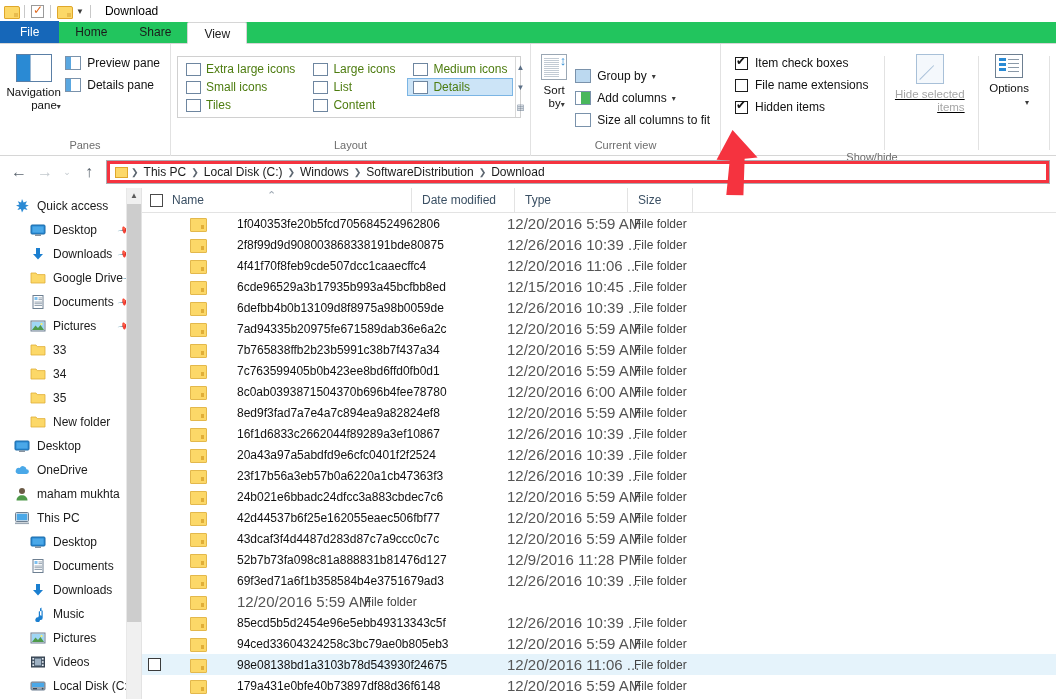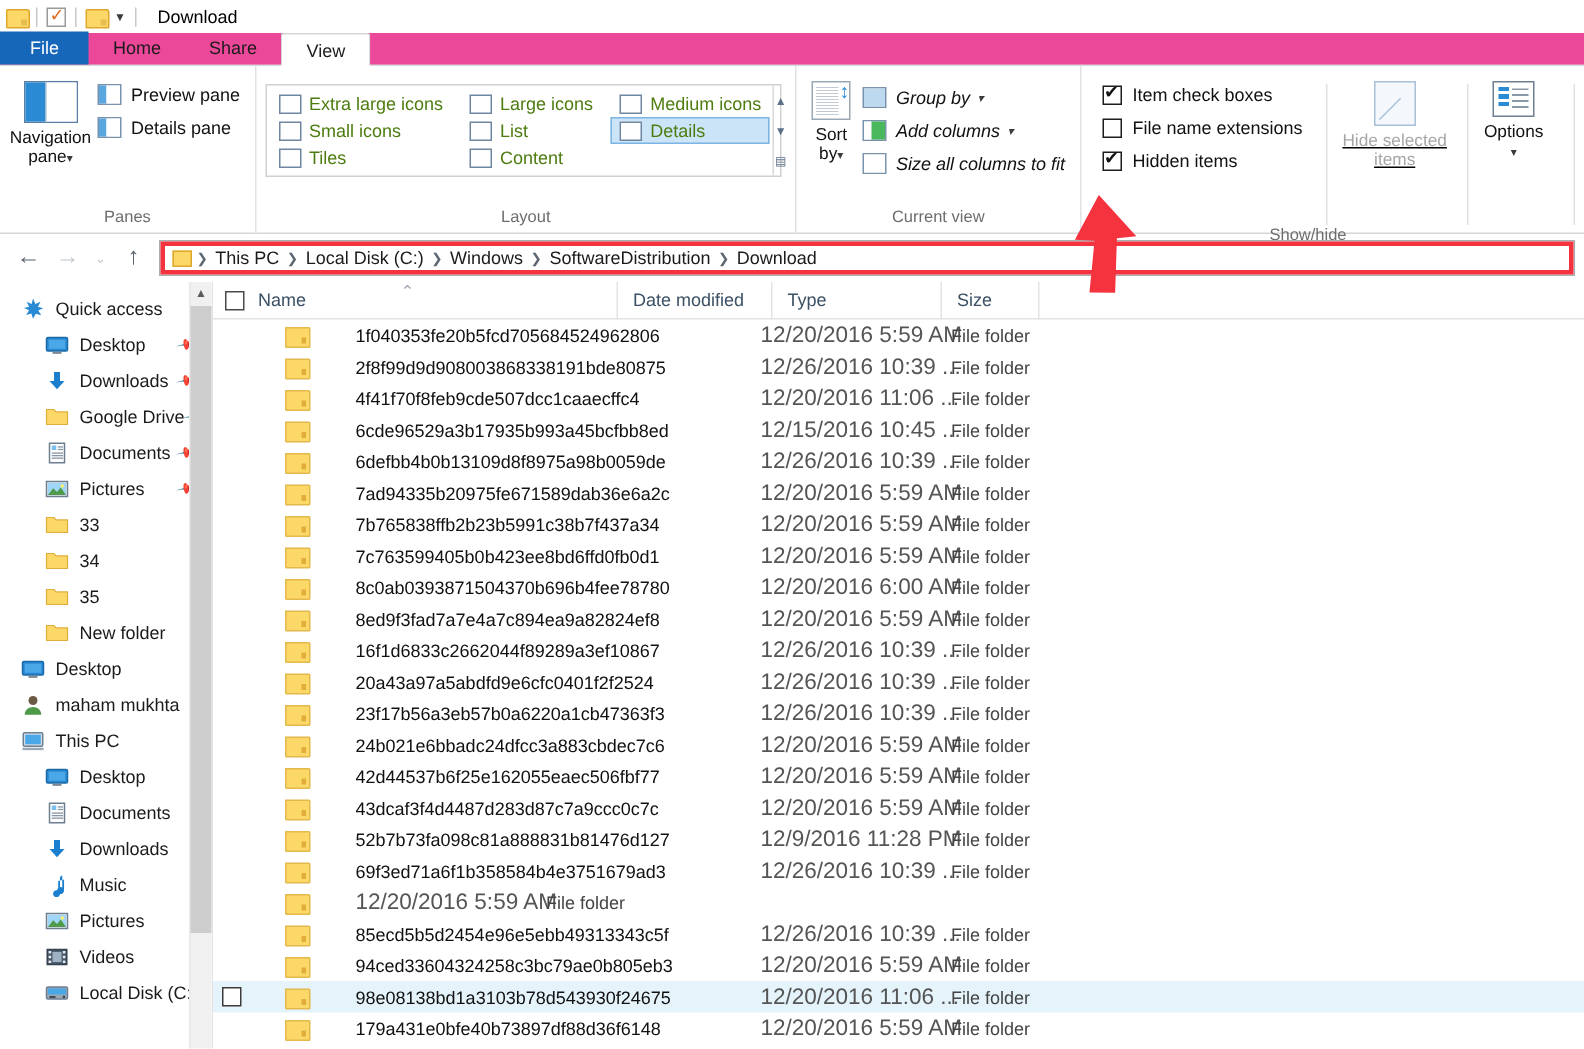--- a/index.html
+++ b/index.html
@@ -18,36 +18,36 @@
   .ico-folder-sm { width:14px; height:12px; position:relative; display:inline-block; }
   .ico-folder-sm::before{ content:""; position:absolute; left:0; top:1px; width:14px; height:11px;
      background:#fcd868; border:1px solid #dfa72b; border-radius:1px 2px 1px 1px; }
   .ico-folder-sm::after{ content:""; position:absolute; right:0; bottom:0; width:4px; height:4px;
      background:#e8bc4e; }
   .ico-props { width:13px; height:13px; border:1px solid #9a9a9a; background:#fff; position:relative;}
   .ico-props::after{ content:"✓"; position:absolute; left:1px; top:-3px; font-size:12px; color:#e06a20;}
   .tb-caret { margin-left:5px; font-size:8px; color:#3b3b3b; }
 
   
-  .tabs { height:22px; display:flex; align-items:flex-end; border-bottom:1px solid #d6d6d6; background:#ec4899;}
+  .tabs { height:22px; display:flex; align-items:flex-end; border-bottom:1px solid #d6d6d6; background:#22c55e;}
   .tab { height:22px; line-height:22px; padding:0 16px; font-size:12px; color:#1b1b1b; cursor:default;}
   .tab.file { background:#1667b9; color:#fff; padding:0 20px; }
   .tab.active { background:#fff; border:1px solid #d6d6d6; border-bottom:1px solid #fff;
      margin-bottom:-1px; border-radius:2px 2px 0 0; position:relative; z-index:3;}
 
   
   .ribbon { height:112px; background:#fff; border-bottom:1px solid #d6d6d6;
      display:flex; position:relative; }
   .rgroup { height:112px; display:flex; flex-direction:column; position:relative; padding-top:6px;}
   .rgroup + .rgroup { border-left:1px solid #e2e2e2; }
   .rgroup-body { flex:1; display:flex; align-items:flex-start; padding:0 6px; }
   .rgroup-label { text-align:center; font-size:11px; color:#6d6d6d; height:18px; line-height:14px;}
 
   .bigbtn { width:74px; display:flex; flex-direction:column; align-items:center; padding-top:4px; cursor:default;}
-  .bigbtn .lbl { font-size:11.5px; color:#111; text-align:center; line-height:13px; margin-top:4px;}
+  .bigbtn .lbl { font-size:11.5px; color:#111; text-align:right; line-height:13px; margin-top:4px;}
   .bigbtn.disabled .lbl { color:#a6a6a6; }
   .caret-d { font-size:8px; color:#3b3b3b; }
 
   .navpane-icon { width:36px; height:28px; border:1px solid #5a7fa6; background:#fff; display:flex;}
   .navpane-icon .l { width:13px; background:#2a8ad4; }
   .navpane-icon .r { flex:1; background:#fff; border-left:1px solid #9ab8d4;}
 
   .smallrow { display:flex; align-items:center; height:22px; padding:0 4px; cursor:default; }
   .smallrow .lbl { font-size:12px; color:#111; margin-left:6px; white-space:nowrap;}
   .mini { width:16px; height:14px; border:1px solid #7a92ab; background:#fff; display:flex; flex:0 0 16px;}
@@ -254,21 +254,21 @@
 
   <div class="rgroup" style="width:190px;">
     <div class="rgroup-body">
       <div class="bigbtn" style="width:44px;">
         <div class="sortbtn-ico"></div>
         <div class="lbl">
           <span>Sort</span><br>
           <span>by</span><span class="caret-d">▾</span>
         </div>
       </div>
-      <div style="margin-top:4px;font-style:italic;">
+      <div style="margin-top:15px;">
         <div class="smallrow">
           <span class="mini">
               <span class="b" style="background:#bcd9f0;"></span>
             </span>
           <span class="lbl">Group by</span>
           <span class="caret-d" style="margin-left:5px;">▾</span>
         </div>
         <div class="smallrow">
           <span class="mini">
               <span class="a" style="background:#fff;"></span>
@@ -459,20 +459,28 @@
               <rect x="1" y="3" width="14" height="9" rx="1" fill="#2a8ad4" stroke="#1b6aa8"></rect>
               <rect x="2.5" y="4.5" width="11" height="6" fill="#4aa8e8"></rect>
               <rect x="5" y="12.5" width="6" height="1.4" fill="#7d8894"></rect>
             </svg>
           </span>
           <span>Desktop</span>
         </div>
         <div class="sb-item">
           <span class="sb-ico">
             <svg viewBox="0 0 16 16" style="width:16px;height:16px;display:block;">
+              <path d="M4 12h8.5a2.4 2.4 0 000-4.8 3.6 3.6 0 00-6.7-1.3A2.9 2.9 0 004 12z" fill="#4aa8e8"></path>
+            </svg>
+          </span>
+          <span>OneDrive</span>
+        </div>
+        <div class="sb-item">
+          <span class="sb-ico">
+            <svg viewBox="0 0 16 16" style="width:16px;height:16px;display:block;">
               <circle cx="8" cy="5" r="3" fill="#6b5a46"></circle>
               <path d="M2.5 14.5c0-3.2 2.5-5.2 5.5-5.2s5.5 2 5.5 5.2z" fill="#4f9a4a"></path>
             </svg>
           </span>
           <span>maham mukhta</span>
         </div>
         <div class="sb-item">
           <span class="sb-ico">
             <svg viewBox="0 0 16 16" style="width:16px;height:16px;display:block;">
               <rect x="1.5" y="2.5" width="13" height="9" rx="1" fill="#d5dde4" stroke="#6d7f91"></rect>

